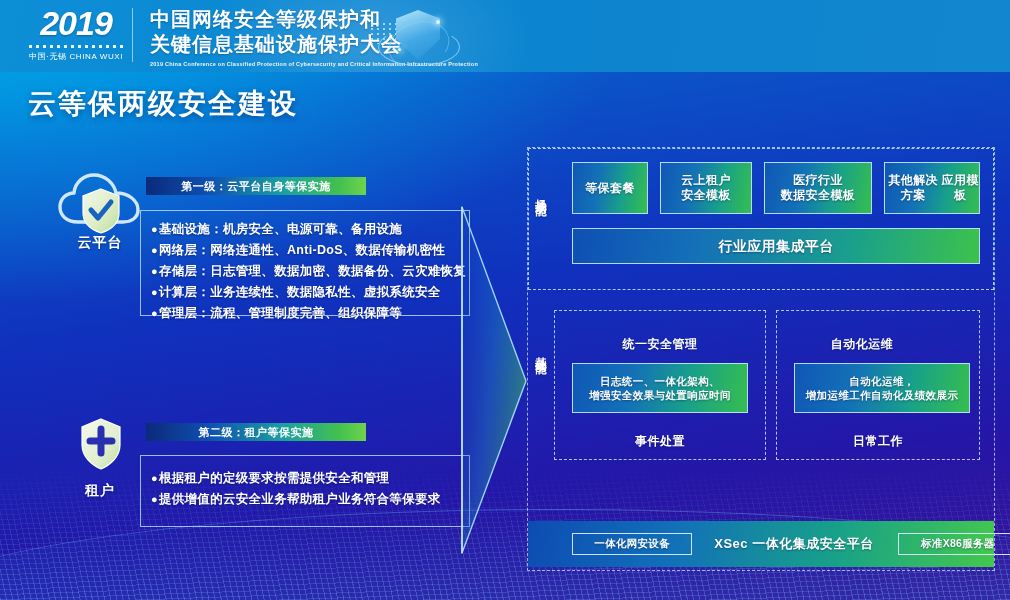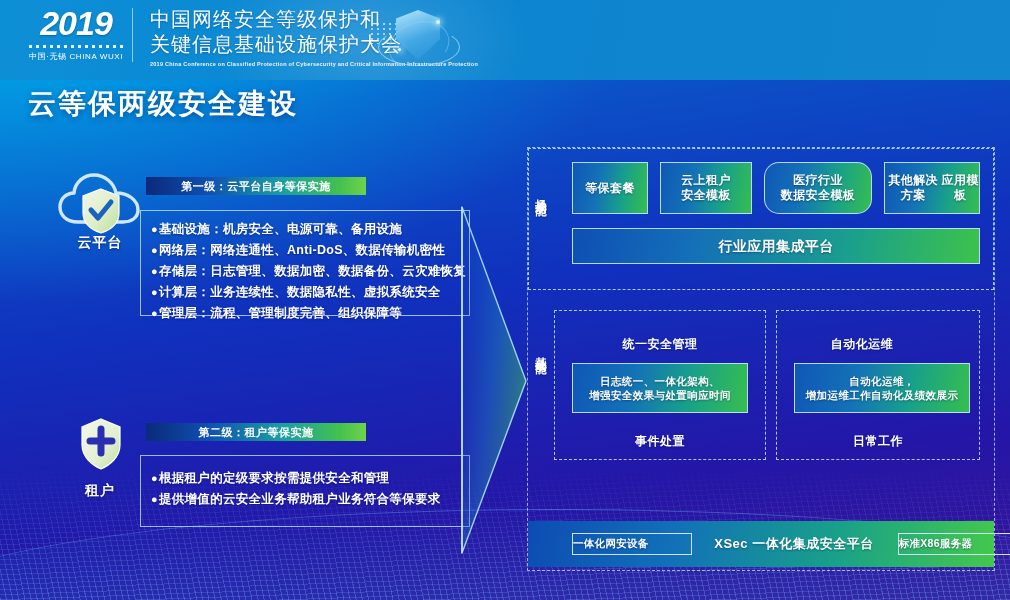--- a/index.html
+++ b/index.html
@@ -26,21 +26,21 @@
   }
   .mesh2{
     position:absolute;left:-10%;bottom:-30px;width:130%;height:120px;
     border-top:1px solid rgba(110,190,255,.35);
     border-radius:60% 60% 0 0 / 100% 100% 0 0;
     background:linear-gradient(to top, rgba(30,120,220,.30), rgba(30,120,220,0));
     pointer-events:none;
   }
   
   .banner{
-    position:absolute;left:0;top:0;width:1010px;height:80px;
+    position:absolute;left:0;top:0;width:1010px;height:72px;
     background:linear-gradient(100deg,#0d8fd6 0%, #0a86d2 35%, #0e84cf 60%, #1287cf 100%);
     overflow:hidden;
   }
   .banner .glow{
     position:absolute;right:480px;top:-60px;width:320px;height:200px;
     background:radial-gradient(closest-side, rgba(255,255,255,.16), rgba(255,255,255,0));
   }
   .year{
     position:absolute;left:28px;top:6px;width:96px;text-align:center;color:#fff;
   }
@@ -50,21 +50,21 @@
   }
   .year .dots{
     height:7px;margin:3px 0 2px;
     background-image:radial-gradient(circle at 2.5px 3.5px, #fff 1.6px, rgba(255,255,255,0) 1.9px);
     background-size:7px 7px;background-repeat:repeat-x;opacity:.9;
   }
   .year .loc{font-size:8px;letter-spacing:.6px;white-space:nowrap;line-height:9px;}
   .vline{position:absolute;left:132px;top:8px;width:1px;height:54px;background:rgba(255,255,255,.55);}
   .btitle{position:absolute;left:150px;top:7px;color:#fff;}
   .btitle .l1,.btitle .l2{
-    font-size:20px;font-weight:normal;line-height:25px;letter-spacing:1px;
+    font-size:20px;font-weight:bold;line-height:25px;letter-spacing:1px;
     text-shadow:0 1px 2px rgba(0,30,70,.3);
   }
   .btitle .sub{
     font-size:5.5px;line-height:8px;letter-spacing:.25px;margin-top:3px;
     color:rgba(255,255,255,.92);white-space:nowrap;font-weight:bold;
   }
   .shieldart{position:absolute;left:370px;top:4px;width:96px;height:66px;}
   .shieldart .sh{
     position:absolute;left:26px;top:6px;width:44px;height:50px;
     background:linear-gradient(160deg, rgba(190,235,255,.95), rgba(90,185,240,.55) 55%, rgba(40,140,220,.35));
@@ -139,21 +139,21 @@
   }
   .gbox.wide{
     background:linear-gradient(100deg,#0e4fb4 0%, #1470b8 30%, #1a9f8d 68%, #3dc24c 100%);
   }
   .plainlab{
     position:absolute;color:#fff;font-size:12px;font-weight:bold;text-align:center;
     letter-spacing:.5px;text-shadow:0 1px 2px rgba(0,20,70,.5);
   }
   .obox{
     position:absolute;box-sizing:border-box;border:1px solid rgba(215,235,255,.95);
-    color:#fff;display:flex;align-items:center;justify-content:flex-start;
+    color:#fff;display:flex;align-items:center;justify-content:center;
     font-size:10.5px;font-weight:bold;letter-spacing:.3px;
     text-shadow:0 1px 2px rgba(0,30,60,.45);background:transparent;
   }
   .botbar{
     position:absolute;left:0;top:373px;width:466px;height:46px;
     background:linear-gradient(100deg,#0d4cb3 0%, #1271b8 32%, #18a189 66%, #45c84c 100%);
     display:flex;align-items:center;
   }
   .botbar .mid{
     flex:0 0 auto;color:#fff;font-size:13px;font-weight:bold;letter-spacing:.5px;
@@ -275,21 +275,21 @@
     <div class="dash" style="left:0;top:0;width:466px;height:142px;"></div>
     <div class="vlab" style="left:5px;top:42px;">场景功能</div>
 
     <div class="gbox" style="left:44px;top:14px;width:76px;height:52px;">
       <span>等保套餐</span>
     </div>
     <div class="gbox" style="left:132px;top:14px;width:92px;height:52px;flex-direction:column;">
       <span>云上租户</span>
       <span>安全模板</span>
     </div>
-    <div class="gbox" style="left:236px;top:14px;width:108px;height:52px;flex-direction:column;border-radius:15px;">
+    <div class="gbox" style="left:236px;top:14px;width:108px;height:52px;flex-direction:column;">
       <span>医疗行业</span>
       <span>数据安全模板</span>
     </div>
     <div class="gbox" style="left:356px;top:14px;width:96px;height:52px;flex-direction:row;">
       <span>其他解决方案</span>
       <span>应用模板</span>
     </div>
 
     <div class="gbox wide" style="left:44px;top:80px;width:408px;height:36px;font-size:14px;align-items:center;">
       <span>行业应用集成平台</span>

